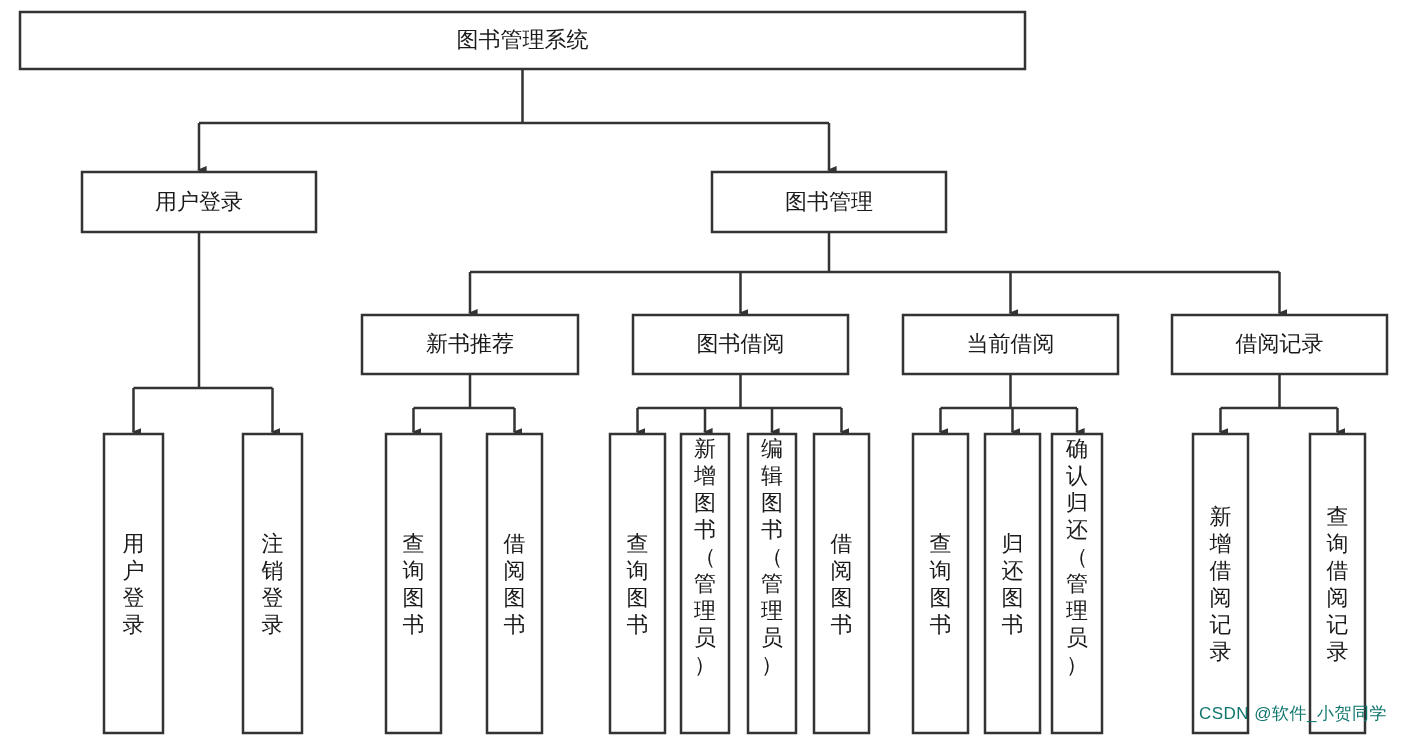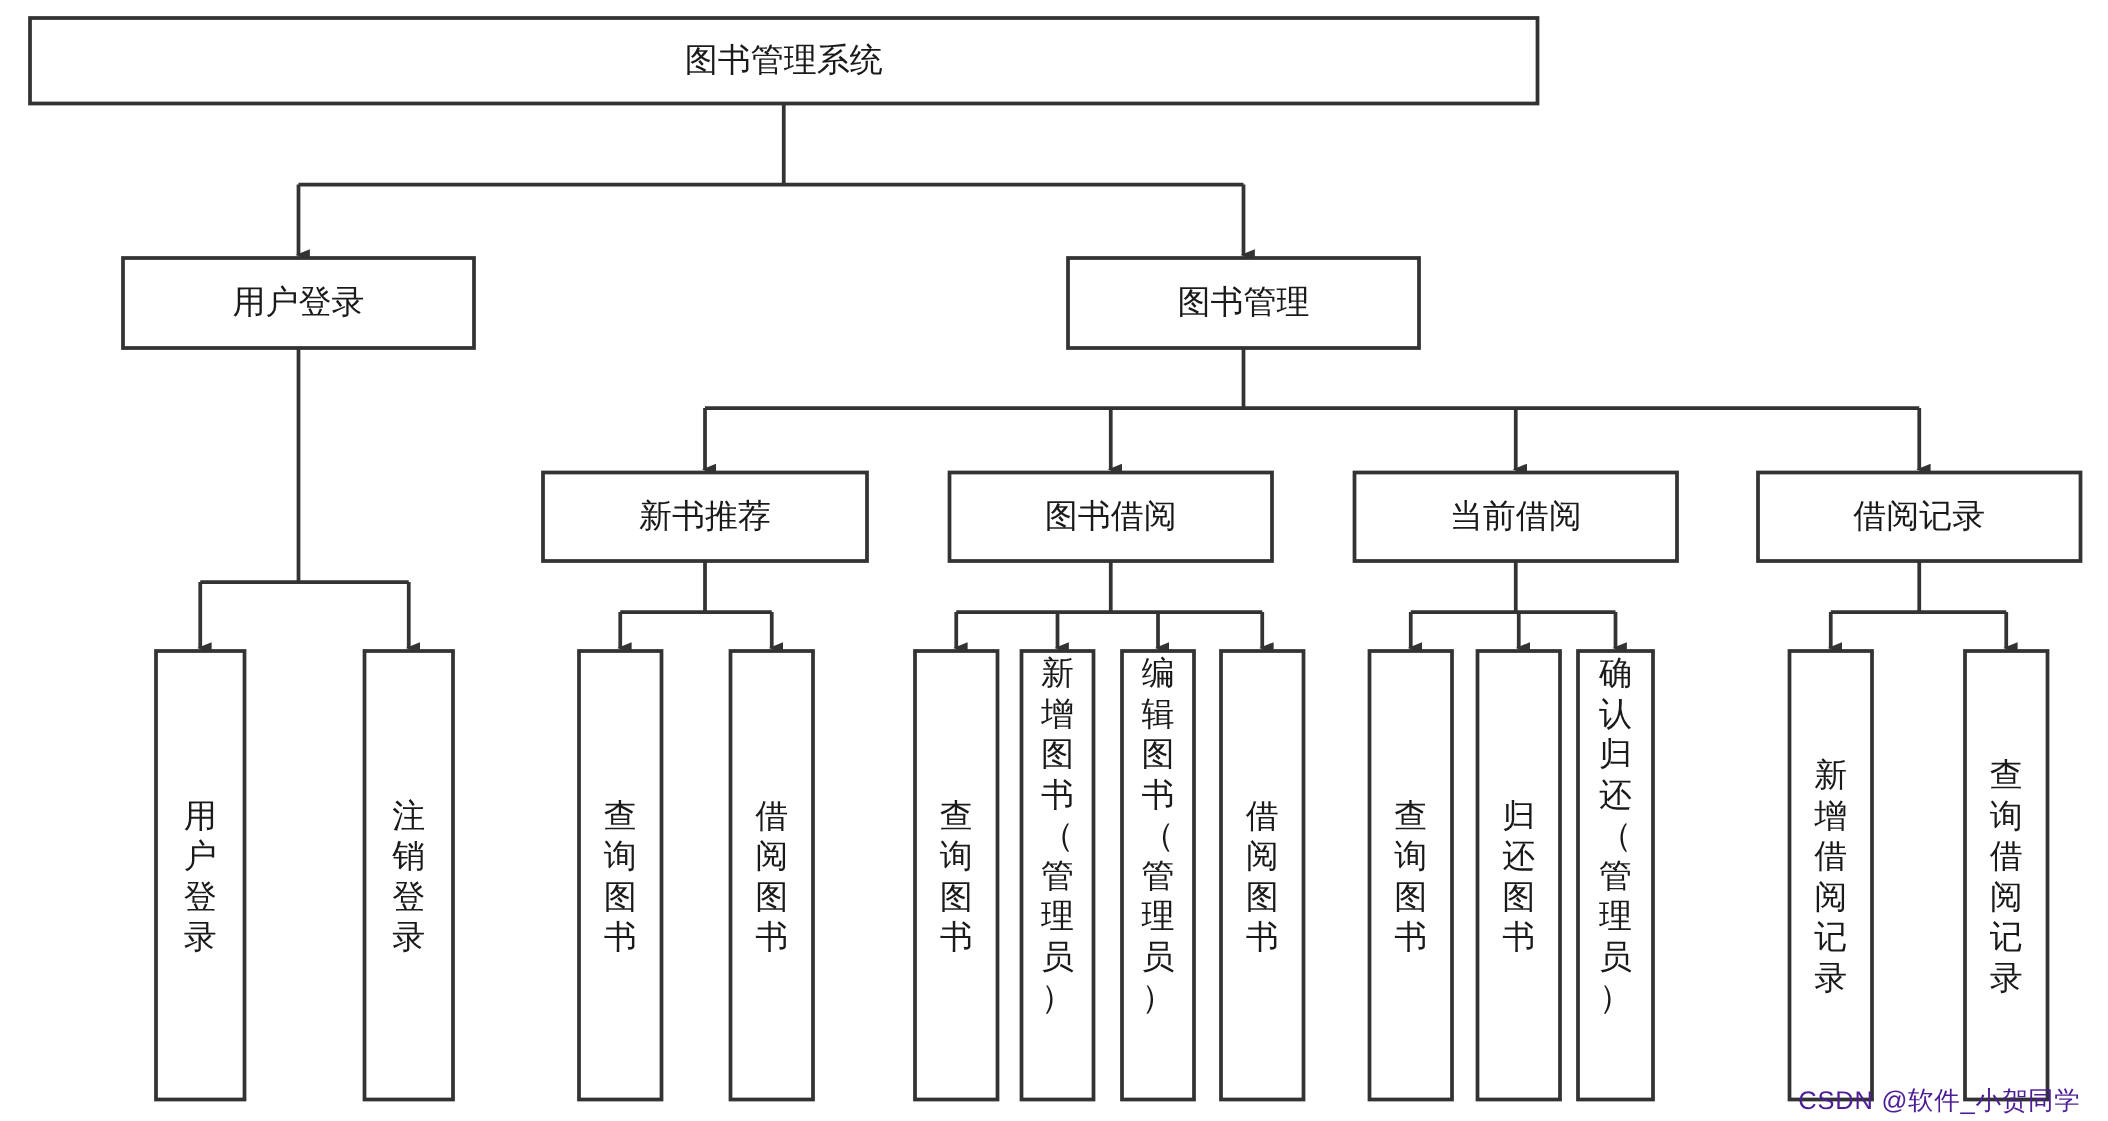--- a/index.html
+++ b/index.html
@@ -45,24 +45,24 @@
   }
   .node-label-vertical {
     font-family: "Liberation Sans", "DejaVu Sans", sans-serif;
     fill: #1a1a1a;
     font-size: 22px;
     text-anchor: middle;
   }
   .watermark {
     position: absolute;
     right: 18px;
-    bottom: 2px;
+    bottom: 22px;
     font-family: "Liberation Sans", "DejaVu Sans", sans-serif;
     font-size: 17px;
-    color: #4c1d95;
+    color: #0f766e;
     white-space: nowrap;
     letter-spacing: 0.5px;
     pointer-events: none;
   }
 </style>
 </head>
 <body>
 
 <div id="diagram-root">
   <svg class="flow" viewBox="0 0 1405 747">

